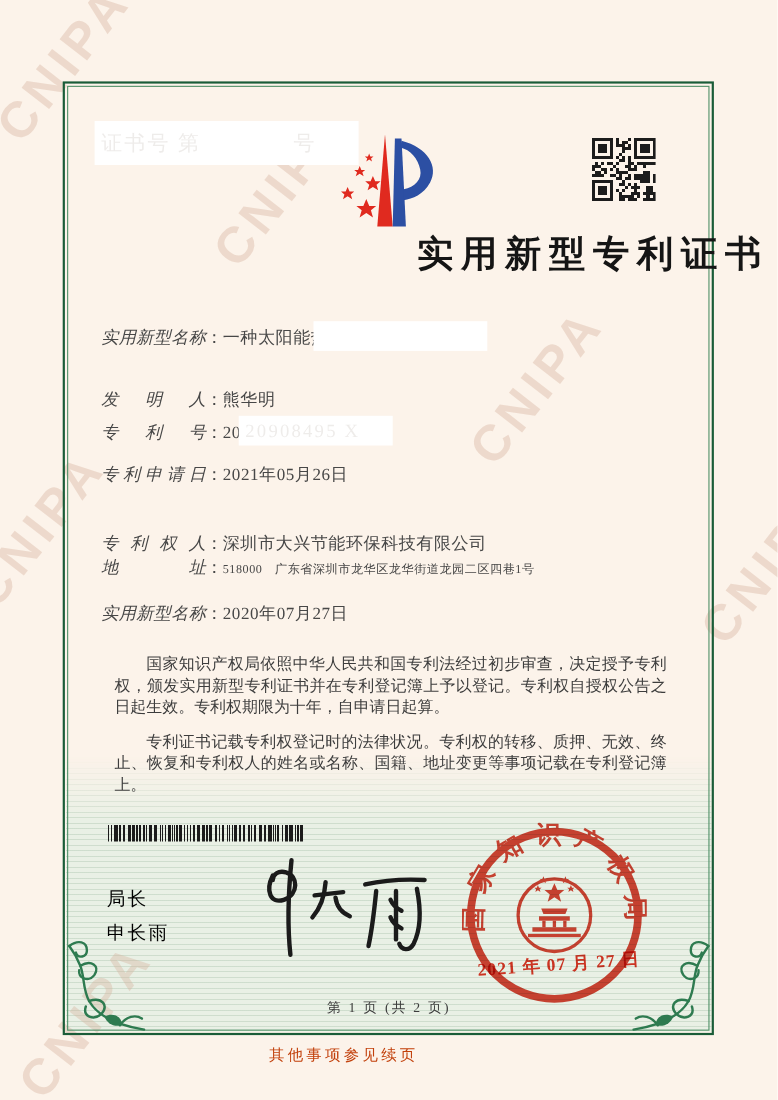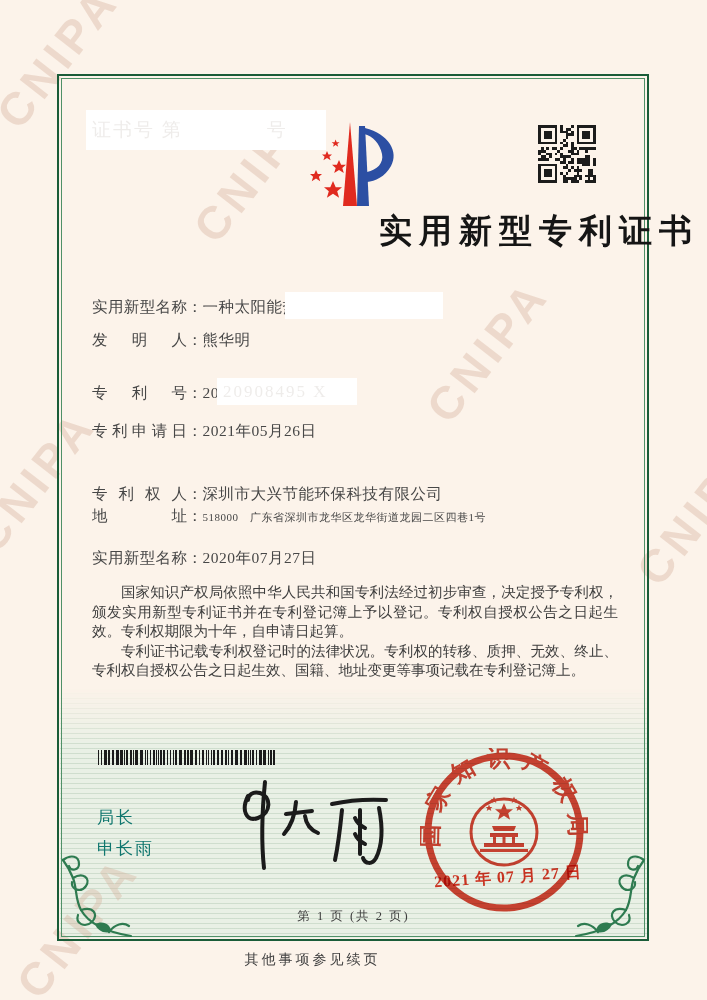--- a/index.html
+++ b/index.html
@@ -48,52 +48,52 @@
     font-size:33px;font-weight:700;letter-spacing:7px;color:#151515;z-index:4;
   }
   .qr{position:absolute;left:538px;top:125px;width:58px;height:58px;z-index:4;}
   
   .frow{
     position:absolute;left:92px;width:540px;height:26px;z-index:4;
     font-size:15.5px;color:#474747;white-space:nowrap;
   }
   .flabel{
     display:inline-block;width:95px;
-    text-align:justify;text-align-last:justify;vertical-align:bottom;
+    text-align:justify;text-align-last:justify;vertical-align:bottom;font-style:italic;
   }
   .fcolon{display:inline-block;}
   .fvalue{display:inline-block;letter-spacing:0.5px;}
   .fpair2{position:absolute;left:265px;top:0;}
   
   .bodytext{
     position:absolute;left:92px;top:583px;width:526px;z-index:4;
     font-size:14.5px;line-height:19.5px;color:#3d3d3d;text-align:justify;
   }
-  .bodytext p{margin:0;text-indent:2em;}
+  .bodytext p{margin:12px;text-indent:2em;}
   
   .barcode{position:absolute;left:98px;top:750px;z-index:4;}
   .officer{position:absolute;left:97px;top:802px;z-index:4;
     font-family:"Liberation Sans","DejaVu Sans",sans-serif;
-    font-size:17px;color:#0f766e;letter-spacing:2px;line-height:31px;}
+    font-size:17px;color:#000000;letter-spacing:2px;line-height:31px;}
   .signature{position:absolute;left:208px;top:772px;z-index:5;}
   .seal-svg{position:absolute;left:420px;top:748px;z-index:6;mix-blend-mode:multiply;opacity:0.95;}
   .seal-date{
     position:absolute;left:428px;top:867px;width:160px;text-align:center;z-index:7;
     color:#e03726;font-weight:700;font-size:16px;letter-spacing:1px;
     transform:rotate(-4deg);mix-blend-mode:multiply;white-space:nowrap;
   }
   .flourish{position:absolute;z-index:4;}
   .flourish.right{transform:scaleX(-1);}
   .pageinfo{
     position:absolute;left:0;top:908px;width:707px;text-align:center;z-index:5;
     font-size:12.5px;color:#3c3c3c;letter-spacing:2px;
   }
   .contnote{
     position:absolute;left:0;top:951px;width:625px;text-align:center;z-index:4;
-    font-size:14px;color:#404040;letter-spacing:3px;
+    font-size:14px;color:#c2410c;letter-spacing:3px;
   }
 </style>
 </head>
 <body>
 
 <div class="page">
 
   <div class="wm" style="left:-25px;top:30px">CNIPA</div>
   <div class="wm" style="left:172px;top:144px">CNIPA</div>
   <div class="wm" style="left:405px;top:324px">CNIPA</div>
@@ -356,21 +356,21 @@
       <rect x="20" y="20" width="1" height="1" fill="#1c1c1c"></rect>
     </svg>
 
   <div class="frow" style="top:297px">
     <span class="flabel">实用新型名称</span><span class="fcolon">：</span><span class="fvalue">一种太阳能热水</span>
   </div>
   <div class="redact" style="left:285px;top:292px;width:158px;height:27px">
     <span class="ghost"></span>
   </div>
 
-  <div class="frow" style="top:330px">
+  <div class="frow" style="top:353px">
     <span class="flabel">发明人</span><span class="fcolon">：</span><span class="fvalue">熊华明</span>
   </div>
 
   <div class="frow" style="top:383px">
     <span class="flabel">专利号</span><span class="fcolon">：</span><span class="fvalue">2019</span>
   </div>
   <div class="redact" style="left:217px;top:378px;width:140px;height:27px">
     <span class="ghost">20908495 X</span>
   </div>
 
@@ -385,21 +385,21 @@
   <div class="frow" style="top:506px">
     <span class="flabel">地址</span><span class="fcolon">：</span><span class="fvalue" style="font-size:11px">518000　广东省深圳市龙华区龙华街道龙园二区四巷1号</span>
   </div>
 
   <div class="frow" style="top:548px">
     <span class="flabel">实用新型名称</span><span class="fcolon">：</span><span class="fvalue">2020年07月27日</span>
   </div>
 
   <div class="bodytext">
     <p>国家知识产权局依照中华人民共和国专利法经过初步审查，决定授予专利权，颁发实用新型专利证书并在专利登记簿上予以登记。专利权自授权公告之日起生效。专利权期限为十年，自申请日起算。</p>
-    <p>专利证书记载专利权登记时的法律状况。专利权的转移、质押、无效、终止、专利权自授权公告之日起生效、国籍、地址变更等事项记载在专利登记簿上。</p>
+    <p>专利证书记载专利权登记时的法律状况。专利权的转移、质押、无效、终止、恢复和专利权人的姓名或名称、国籍、地址变更等事项记载在专利登记簿上。</p>
   </div>
 
   <svg id="barcode-svg" class="barcode" width="180" height="15" viewBox="0 0 180 15" shape-rendering="crispEdges">
       <rect x="0" y="0" width="1" height="15" fill="#1b1b1b"></rect>
       <rect x="3" y="0" width="1" height="15" fill="#1b1b1b"></rect>
       <rect x="6" y="0" width="3" height="15" fill="#1b1b1b"></rect>
       <rect x="10" y="0" width="2" height="15" fill="#1b1b1b"></rect>
       <rect x="14" y="0" width="2" height="15" fill="#1b1b1b"></rect>
       <rect x="18" y="0" width="3" height="15" fill="#1b1b1b"></rect>
       <rect x="22" y="0" width="3" height="15" fill="#1b1b1b"></rect>

